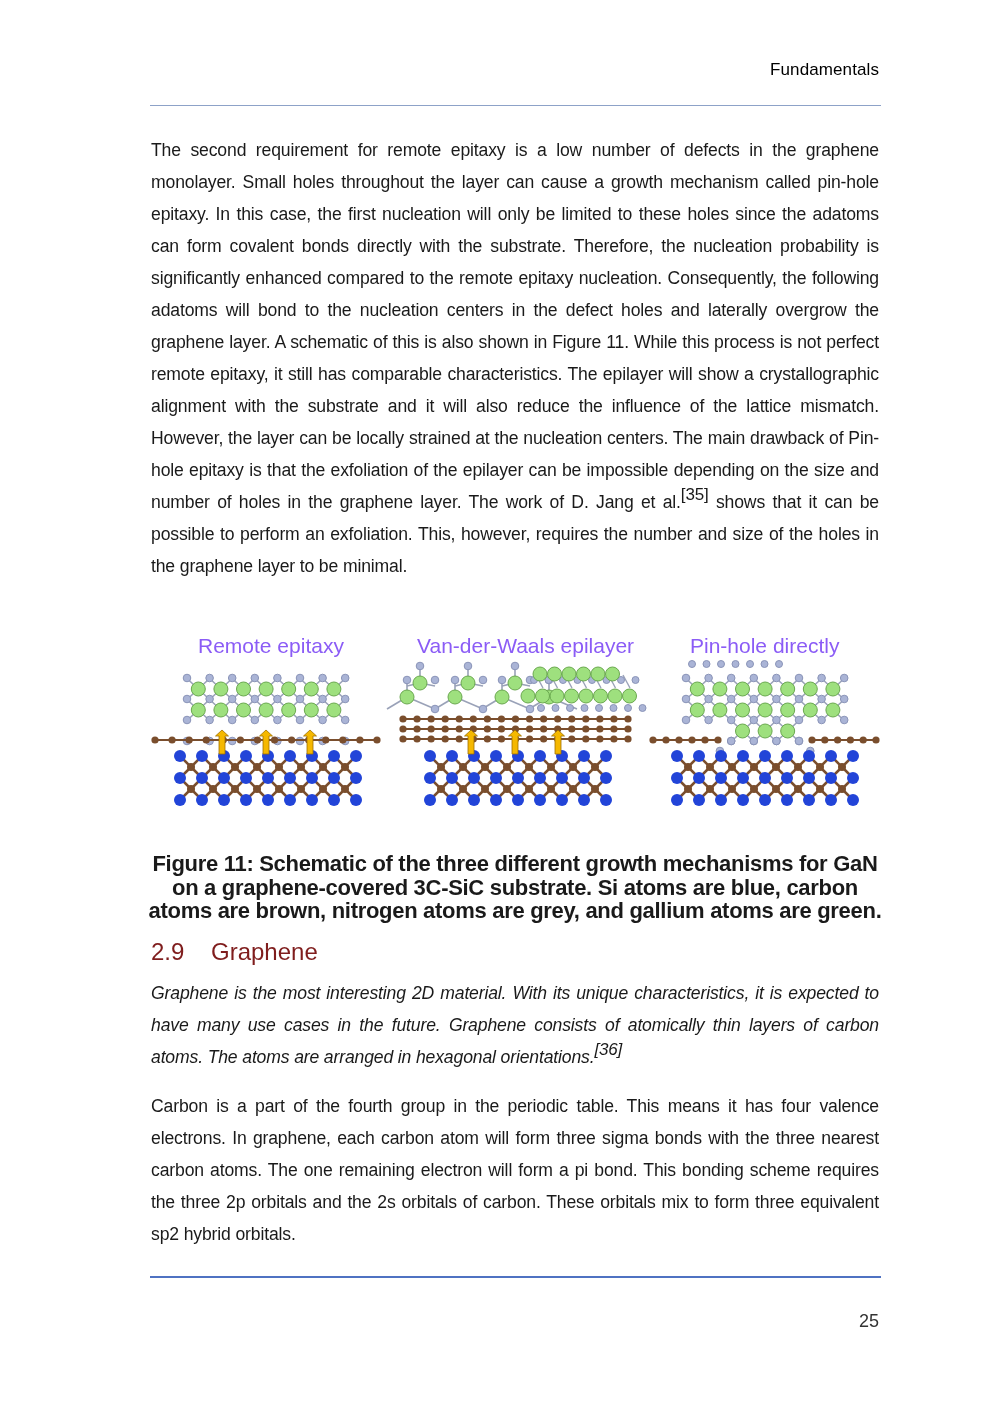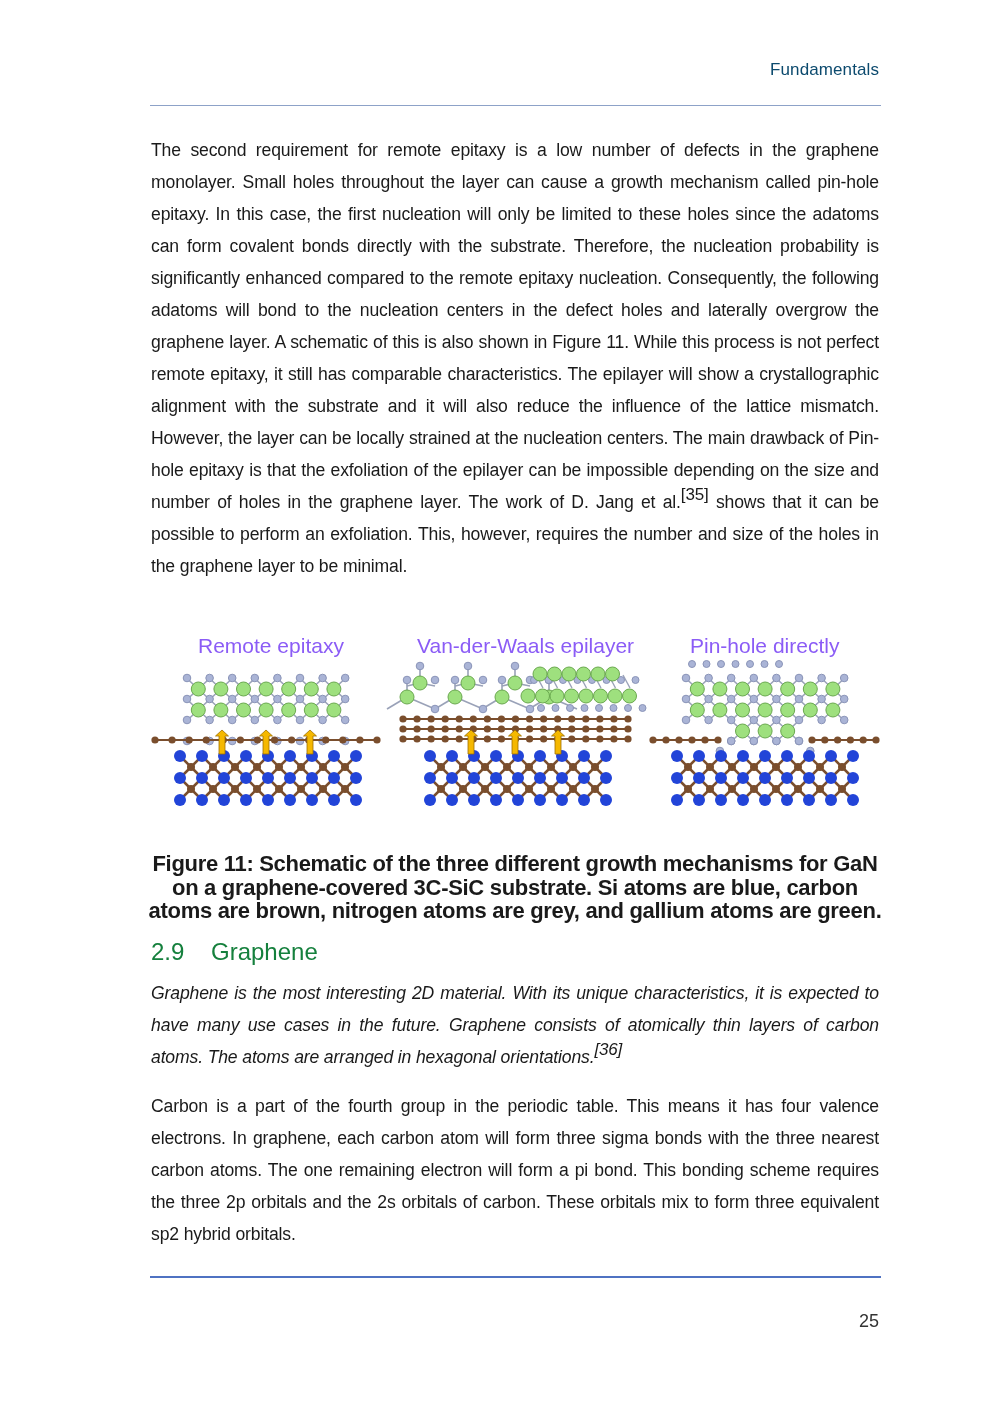--- a/index.html
+++ b/index.html
@@ -1,30 +1,30 @@
 <!DOCTYPE html>
 <html><head>
 <meta charset="utf-8">
 <style>
   html, body { margin: 0; padding: 0; background: #ffffff; }
   body { width: 1000px; height: 1414px; position: relative; overflow: hidden;
          font-family: "Liberation Sans", sans-serif; color: #1a1a1a; }
-  .running-head { position: absolute; top: 60px; right: 121px; font-size: 17px; color: #0c4a6e; letter-spacing: 0.1px; }
+  .running-head { position: absolute; top: 60px; right: 121px; font-size: 17px; color: #000000; letter-spacing: 0.1px; }
   .rule { position: absolute; left: 150px; width: 731px; height: 1px; background: #8da2c8; }
   .rule.top { top: 105px; }
   .rule.bottom { top: 1276px; background: #4f72c2; height: 1.5px; }
   .body-text { position: absolute; left: 151px; width: 728px; font-size: 17.6px; line-height: 32px;
                text-align: justify; margin: 0; letter-spacing: -0.15px; }
   .body-text sup { font-size: 17px; line-height: 0; position: relative; top: -1px; }
   #para1 { top: 134px; }
   .figure { position: absolute; left: 150px; top: 630px; width: 735px; height: 190px; }
   .panel-title { position: absolute; font-size: 21px; color: #8b5cf6; white-space: nowrap; }
   .caption { position: absolute; left: 148px; top: 852px; width: 734px; text-align: center;
              font-weight: bold; font-size: 22px; line-height: 23.5px; margin: 0; letter-spacing: -0.3px; }
-  .section-heading { position: absolute; left: 151px; top: 938px; font-size: 24px; color: #15803d; margin: 0; font-weight: normal; }
+  .section-heading { position: absolute; left: 151px; top: 938px; font-size: 24px; color: #7f1d1d; margin: 0; font-weight: normal; }
   .section-heading .num { display: inline-block; width: 60px; }
   #para2 { top: 977px; font-style: italic; }
   #para3 { top: 1090px; }
   .page-number { position: absolute; top: 1291px; right: 121px; font-size: 18px; color: #333; margin-top: 20px; }
 </style>
 </head>
 <body>
 
 <div class="running-head">Fundamentals</div>
 <div class="rule top"></div>

